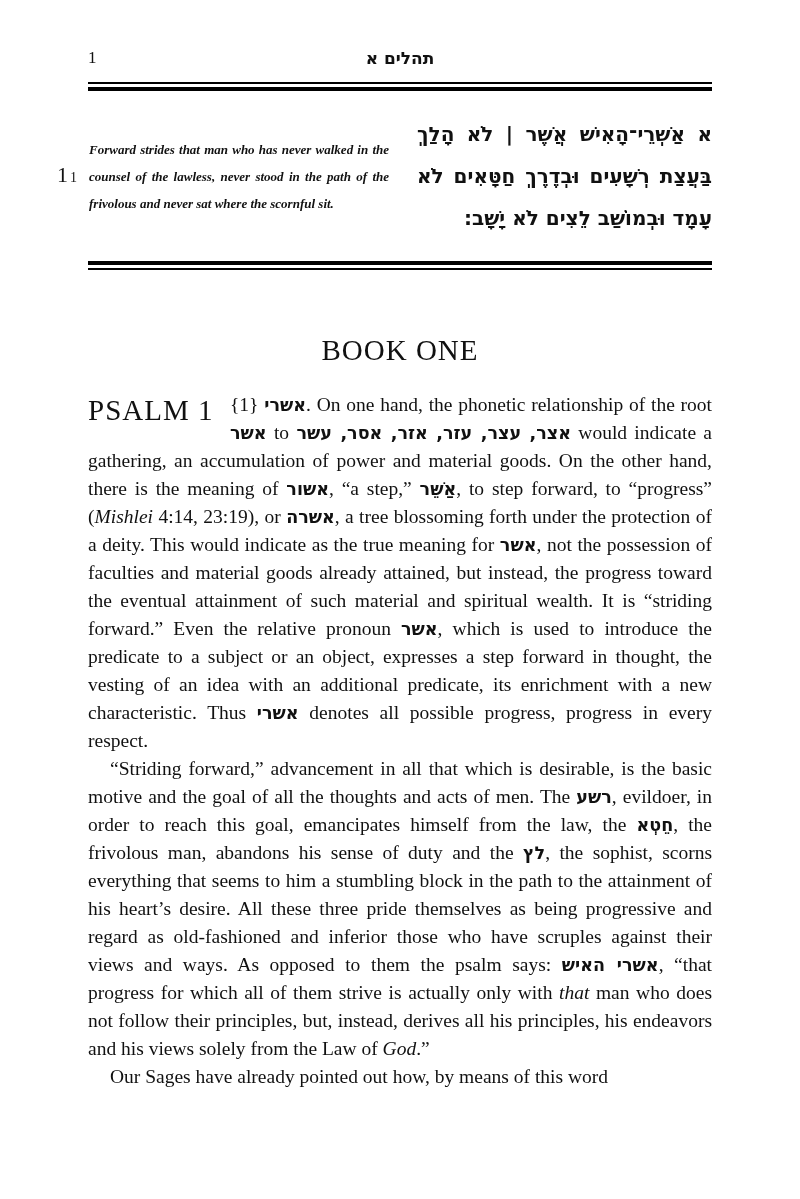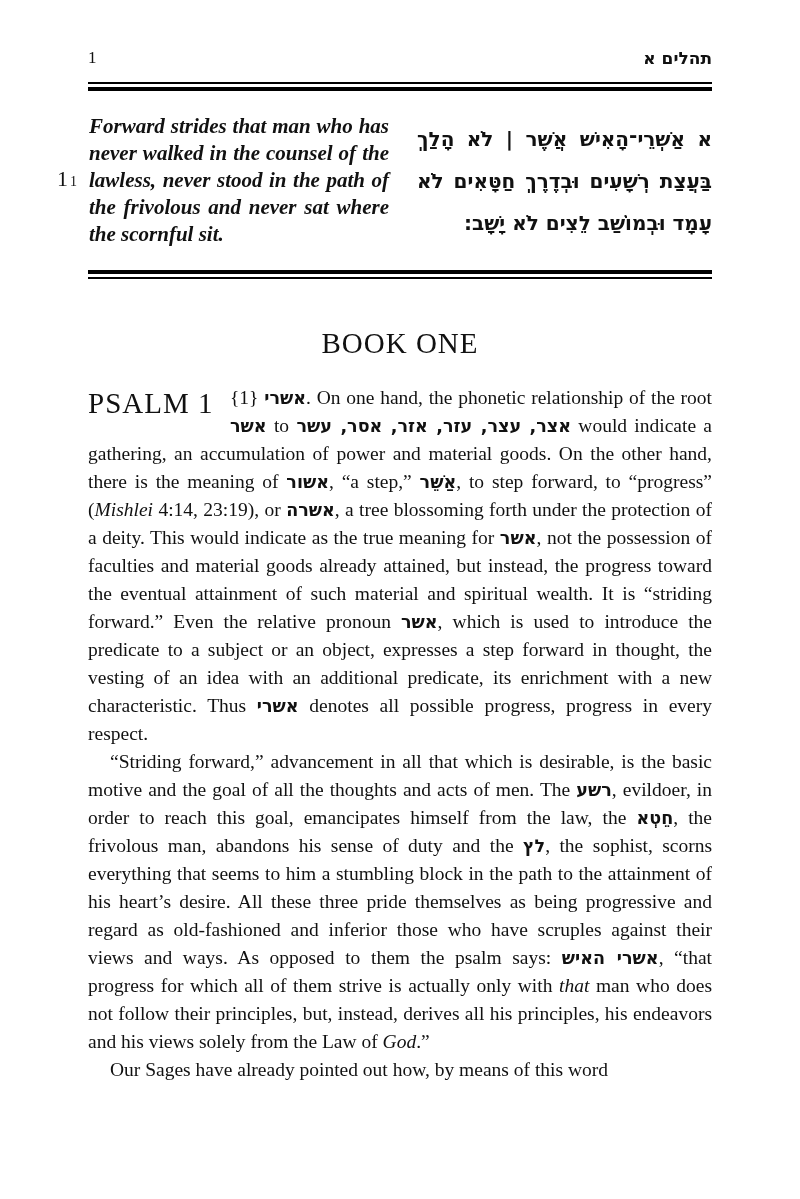--- a/index.html
+++ b/index.html
@@ -19,21 +19,21 @@
     position:relative;
     padding-top:44px;
     height:24px;
   }
   .folio {
     position:absolute; left:0; bottom:0;
     font-size:17px;
   }
   .head-hebrew {
     position:absolute; left:0; right:0; bottom:0;
-    text-align:right;
+    text-align:center;
     font-family:"DejaVu Sans", sans-serif;
     font-weight:bold;
     font-size:17px;
   }
 
   
   .rule-thin-thick { margin-top:14px; height:3px; border-top:2px solid #000; border-bottom:4px solid #000; }
   .rule-thick-thin { height:3px; border-top:4px solid #000; border-bottom:2px solid #000; }
 
   
@@ -51,38 +51,38 @@
     display:flex;
     margin:22px 88px 0 57px;
     align-items:center;
   }
   .verse-nums { width:32px; flex:0 0 32px; white-space:nowrap; }
   .chapter-num { font-size:22px; line-height:26px; }
   .verse-num { font-size:14px; line-height:26px; margin-left:2px; }
   .verse-english {
     flex:0 0 300px; width:300px;
     font-weight:bold; font-style:italic;
-    font-size:21px; line-height:27px;
+    font-size:13px; line-height:27px;
     text-align:justify;
     font-family:Liberation Serif, serif;
   }
   .verse-hebrew {
     flex:1 1 auto;
     margin-left:28px;
     direction:rtl;
     text-align:justify;
     font-family:"DejaVu Sans", sans-serif;
     font-weight:bold;
     font-size:20px; line-height:42px;
   }
   .verse-spacer { height:22px; }
 
   
   .book-title {
-    margin-top:48px;
+    margin-top:64px;
     text-align:center;
     font-size:29px;
     letter-spacing:1px;
   }
 
   
   .commentary { margin-top:24px; font-size:19.5px; line-height:28px; text-align:justify; }
   .psalm-heading {
     float:left;
     width:132px;

